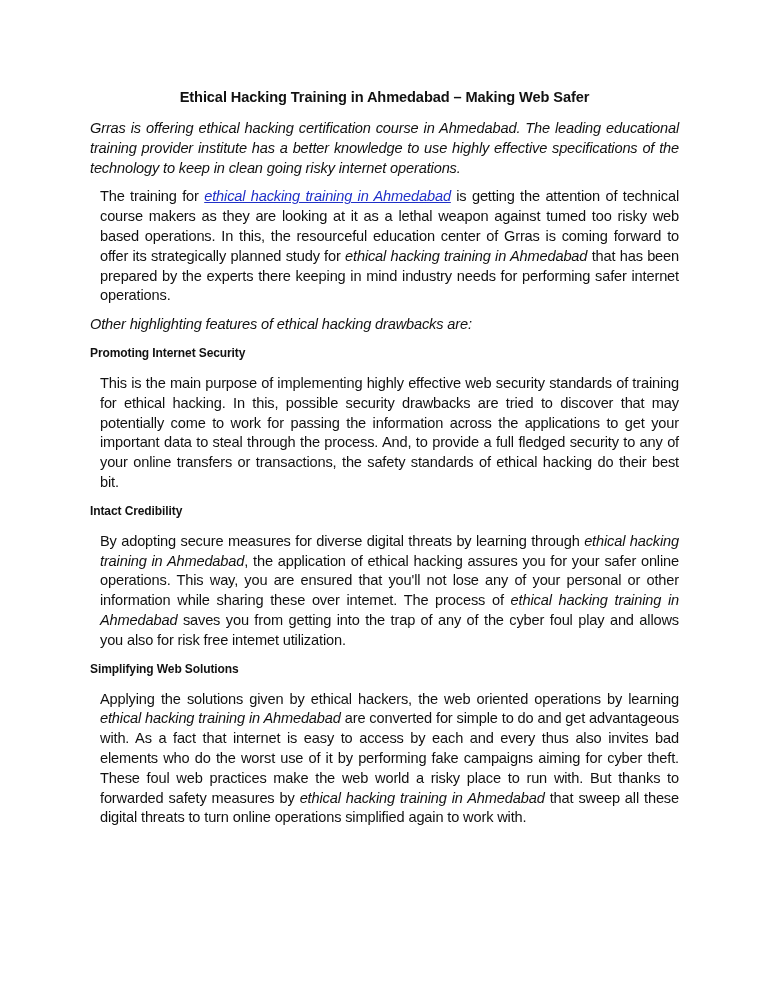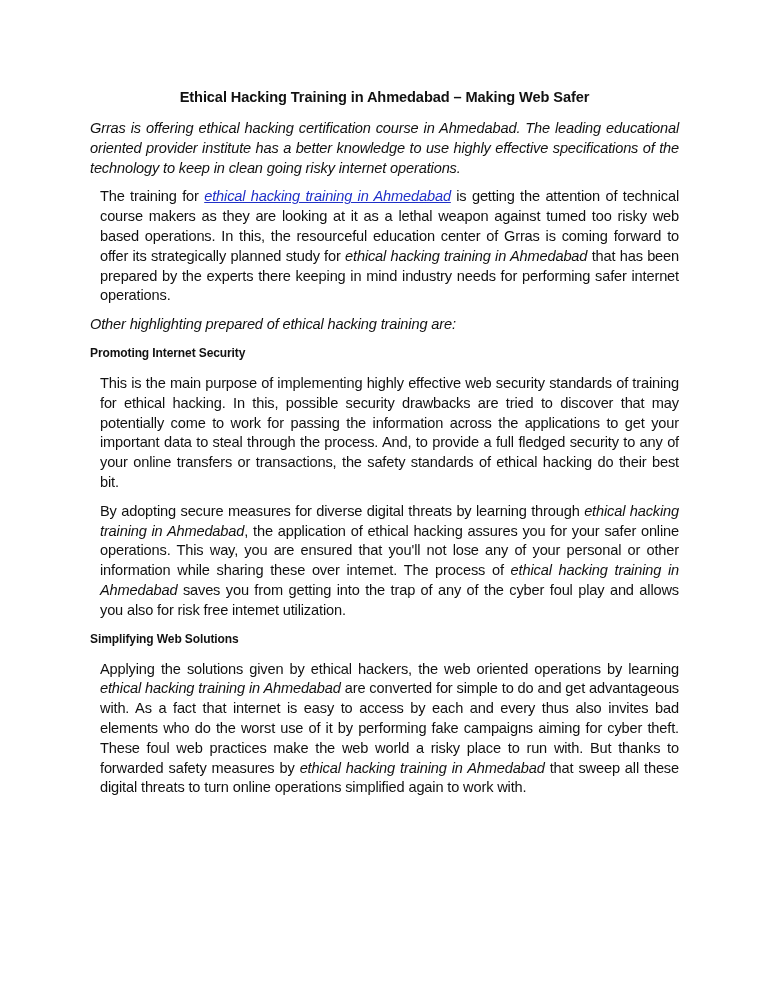--- a/index.html
+++ b/index.html
@@ -64,32 +64,33 @@
       font-style: italic;
     }
   </style>
 </head>
 <body>
 
 <div class="page">
 
   <h1 class="doc-title">Ethical Hacking Training in Ahmedabad – Making Web Safer</h1>
 
-  <p class="intro">Grras is offering ethical hacking certification course in Ahmedabad. The leading educational oriented provider institute has a better knowledge to use highly effective specifications of the technology to keep in clean going risky internet operations.</p>
+  <p class="intro">Grras is offering ethical hacking certification course in Ahmedabad. The leading educational training provider institute has a better knowledge to use highly effective specifications of the technology to keep in clean going risky internet operations.</p>
 
   <p class="para"><span>The training for </span><a class="doc-link" href="#">ethical hacking training in Ahmedabad</a><span> is getting the attention of technical course makers as they are looking at it as a lethal weapon against tumed too risky web based operations. In this, the resourceful education center of Grras is coming forward to offer its strategically planned study for </span><em class="kw">ethical hacking training in Ahmedabad</em><span> that has been prepared by the experts there keeping in mind industry needs for performing safer internet operations.</span></p>
 
-  <p class="lead-in">Other highlighting prepared of ethical hacking training are:</p>
+  <p class="lead-in">Other highlighting features of ethical hacking drawbacks are:</p>
 
   <section>
     <h2 class="section-heading">Promoting Internet Security</h2>
     <p class="para">This is the main purpose of implementing highly effective web security standards of training for ethical hacking. In this, possible security drawbacks are tried to discover that may potentially come to work for passing the information across the applications to get your important data to steal through the process. And, to provide a full fledged security to any of your online transfers or transactions, the safety standards of ethical hacking do their best bit.</p>
   </section>
 
   <section>
+    <h2 class="section-heading">Intact Credibility</h2>
     <p class="para"><span>By adopting secure measures for diverse digital threats by learning through </span><em class="kw">ethical hacking training in Ahmedabad</em><span>, the application of ethical hacking assures you for your safer online operations. This way, you are ensured that you'll not lose any of your personal or other information while sharing these over intemet. The process of </span><em class="kw">ethical hacking training in Ahmedabad</em><span> saves you from getting into the trap of any of the cyber foul play and allows you also for risk free intemet utilization.</span></p>
   </section>
 
   <section>
     <h2 class="section-heading">Simplifying Web Solutions</h2>
     <p class="para"><span>Applying the solutions given by ethical hackers, the web oriented operations by learning </span><em class="kw">ethical hacking training in Ahmedabad</em><span> are converted  for simple to do and get advantageous with. As a fact that internet is easy to access by each and every thus also invites bad elements who do the worst use of it by performing fake campaigns aiming for cyber theft. These foul web practices make the web world a risky place to run with. But thanks to forwarded safety measures by </span><em class="kw">ethical hacking training in Ahmedabad</em><span> that sweep all these digital threats to turn online operations simplified again to work with.</span></p>
   </section>
 
 </div>
 

